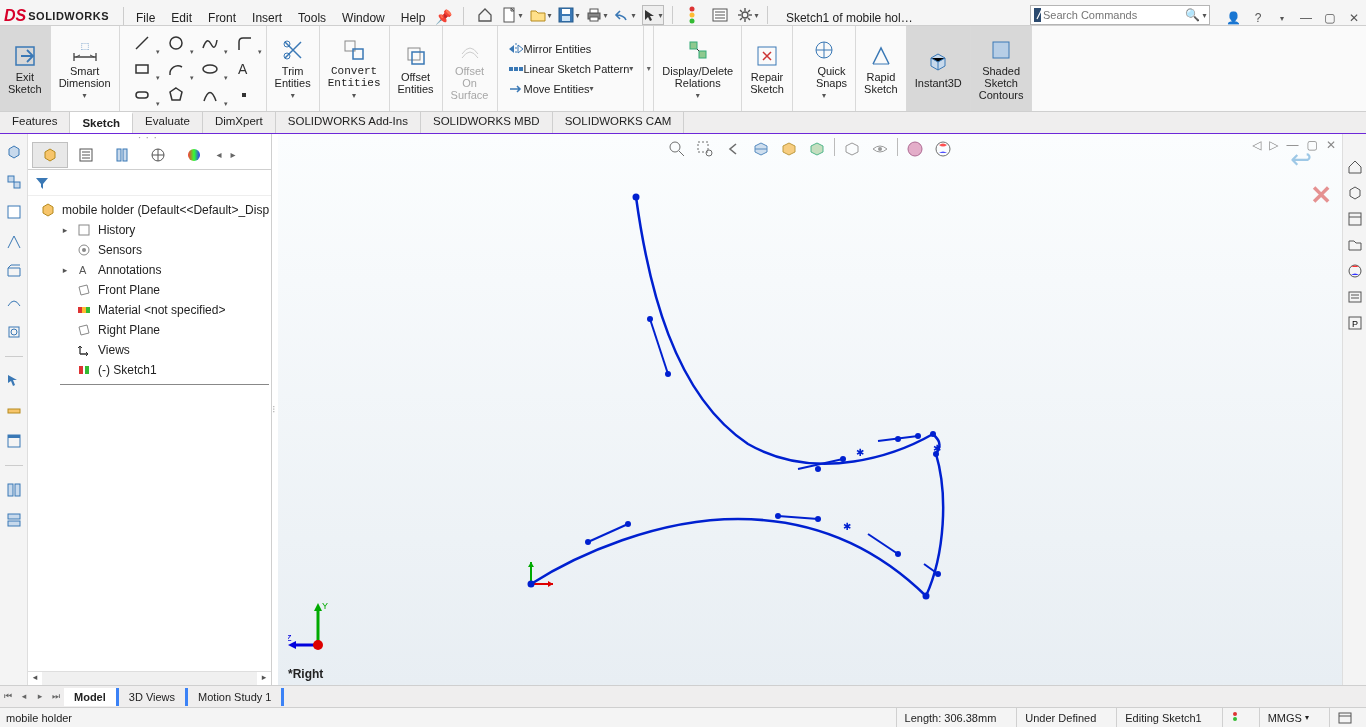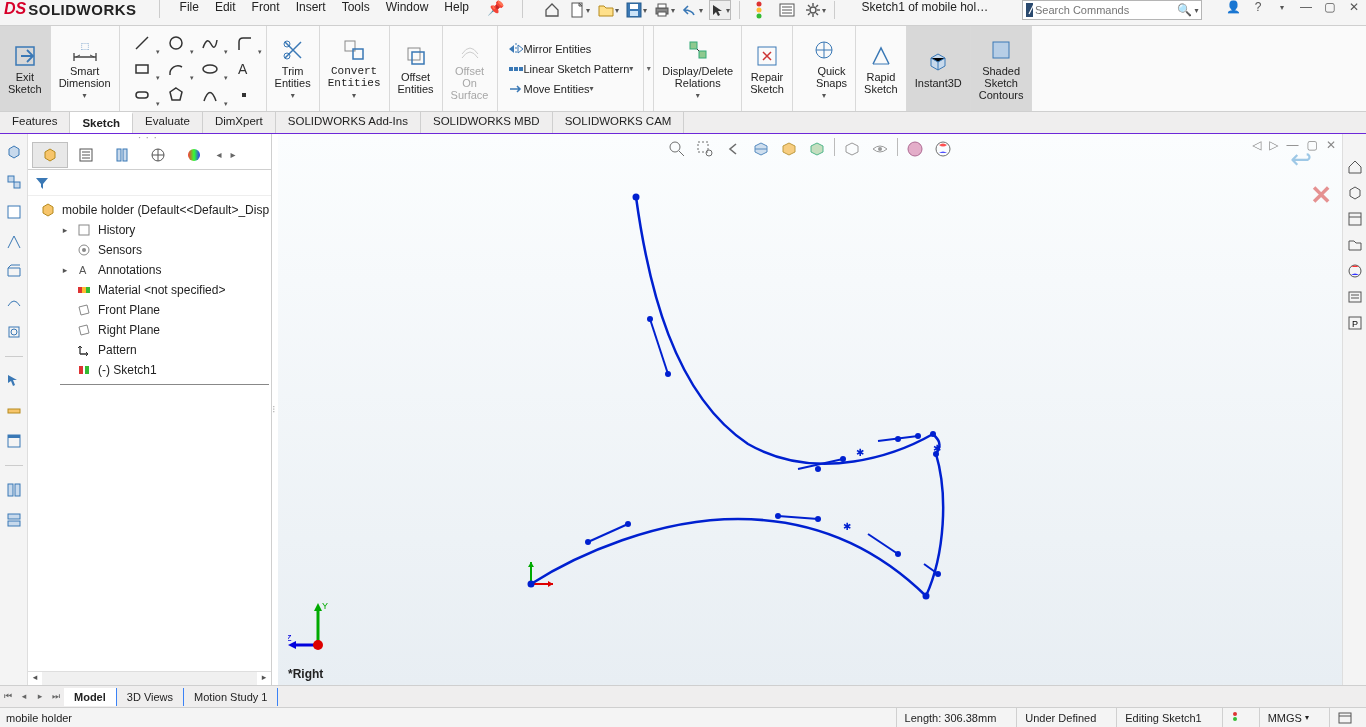--- a/index.html
+++ b/index.html
@@ -1,26 +1,26 @@
 <!DOCTYPE html>
 <html><head>
 <meta charset="utf-8">
 <style>
   * { box-sizing: border-box; margin: 0; padding: 0; font-family: "Segoe UI", Tahoma, sans-serif; }
   html, body { width: 1366px; height: 727px; overflow: hidden; background: #fff; }
   body { display: flex; flex-direction: column; font-size: 12px; color: #222; }
 
   
   .titlebar {
-    height: 26px; display: flex; align-items: flex-start; border-bottom: 1px solid #cfcfcf;
-    background: #f5f5f5; padding: 0 4px; gap: 12px;
+    height: 26px; display: flex; align-items: flex-end; border-bottom: 1px solid #cfcfcf;
+    background: #f5f5f5; padding: 0 4px; gap: 4px;
   }
   .logo { display:flex; align-items:center; gap:2px; font-weight:bold; margin-right:10px; }
   .logo-mark { color:#d7002a; font-style:italic; font-size:16px; font-weight:bold; }
-  .logo-text { font-size:15px; letter-spacing:0.5px; }
+  .logo-text { font-size:11px; letter-spacing:0.5px; }
   .menubar { display:flex; gap:16px; margin-left:8px; }
   .menubar span { cursor:default; }
   .pin { color:#0072c6; font-size:14px; margin:0 6px; }
   .qat { display:flex; align-items:center; gap:6px; margin-left:6px; }
   .qat .qbtn { width:22px; height:20px; display:flex; align-items:center; justify-content:center; position:relative; }
   .qat .qbtn .dd { font-size:8px; color:#555; margin-left:1px; }
   .doc-name { margin-left:12px; max-width:140px; overflow:hidden; white-space:nowrap; text-overflow:ellipsis; }
   .spacer { flex:1; }
   .search-wrap { display:flex; align-items:center; border:1px solid #b5b5b5; background:#fff; height:20px; width:180px; margin-right:8px; }
   .search-wrap .srch-icon { width:16px; height:16px; margin:0 2px; }
@@ -92,21 +92,21 @@
 
   
   .right-bar { width:24px; background:#f4f4f4; border-left:1px solid #dedede; display:flex; flex-direction:column;
                align-items:center; gap:8px; padding-top:24px; }
   .right-bar .rbtn { width:18px; height:18px; display:flex; align-items:center; justify-content:center; }
 
   
   .doc-tabs { height:22px; background:#efeeee; border-top:1px solid #cfcfcf; display:flex; align-items:center; font-size:11px; }
   .doc-tabs .navbtns { display:flex; }
   .doc-tabs .navbtns span { width:16px; text-align:center; color:#666; font-size:9px; }
-  .doc-tab { padding:3px 10px; border-right:1px solid #3b82f6; }
+  .doc-tab { padding:3px 10px; border-right:3px solid #3b82f6; }
   .doc-tab.active { background:#fff; font-weight:bold; }
 
   
   .statusbar { height:20px; background:#f4f4f4; border-top:1px solid #cfcfcf; display:flex; align-items:center;
                font-size:11px; padding:0 6px; gap:12px; }
   .statusbar .spacer { flex:1; }
   .statusbar .stat-cell { border-left:1px solid #d0d0d0; padding:0 8px; height:100%; display:flex; align-items:center; }
 
   
   svg { display:block; }
@@ -645,54 +645,54 @@
             <svg width="14" height="14">
               <text x="2" y="11" font-size="11" fill="#555">A</text>
             </svg>
           </span>
         <span>Annotations</span>
       </div>
       <div class="tree-node child">
         <span class="tw"></span>
           <span class="tic">
             <svg width="14" height="14">
+              <path d="M2 4 L10 2 L12 10 L4 12 Z" fill="none" stroke="#888"></path>
+            </svg>
+          </span>
+        <span>Front Plane</span>
+      </div>
+      <div class="tree-node child">
+        <span class="tw"></span>
+          <span class="tic">
+            <svg width="14" height="14">
               <rect x="1" y="4" width="4" height="6" fill="#d33"></rect>
               <rect x="5" y="4" width="4" height="6" fill="#fb3"></rect>
               <rect x="9" y="4" width="4" height="6" fill="#3b3"></rect>
             </svg>
           </span>
         <span>Material &lt;not specified&gt;</span>
-      </div>
-      <div class="tree-node child">
-        <span class="tw"></span>
-          <span class="tic">
-            <svg width="14" height="14">
-              <path d="M2 4 L10 2 L12 10 L4 12 Z" fill="none" stroke="#888"></path>
-            </svg>
-          </span>
-        <span>Front Plane</span>
       </div>
       <div class="tree-node child">
         <span class="tw"></span>
           <span class="tic">
             <svg width="14" height="14">
               <path d="M2 4 L10 2 L12 10 L4 12 Z" fill="none" stroke="#888"></path>
             </svg>
           </span>
         <span>Right Plane</span>
       </div>
       <div class="tree-node child">
         <span class="tw"></span>
           <span class="tic">
             <svg width="14" height="14">
               <path d="M3 11 H11 M3 11 V3" stroke="#333" stroke-width="1.3"></path>
               <path d="M11 11 L9 9 M11 11 L9 13 M3 3 L1 5 M3 3 L5 5" stroke="#333"></path>
             </svg>
           </span>
-        <span>Pattern</span>
+        <span>Views</span>
       </div>
       <div class="tree-node child">
         <span class="tw"></span>
           <span class="tic">
             <svg width="14" height="14">
               <rect x="2" y="3" width="4" height="8" fill="#d33"></rect>
               <rect x="8" y="3" width="4" height="8" fill="#3b3"></rect>
             </svg>
           </span>
         <span>(-) Sketch1</span>

